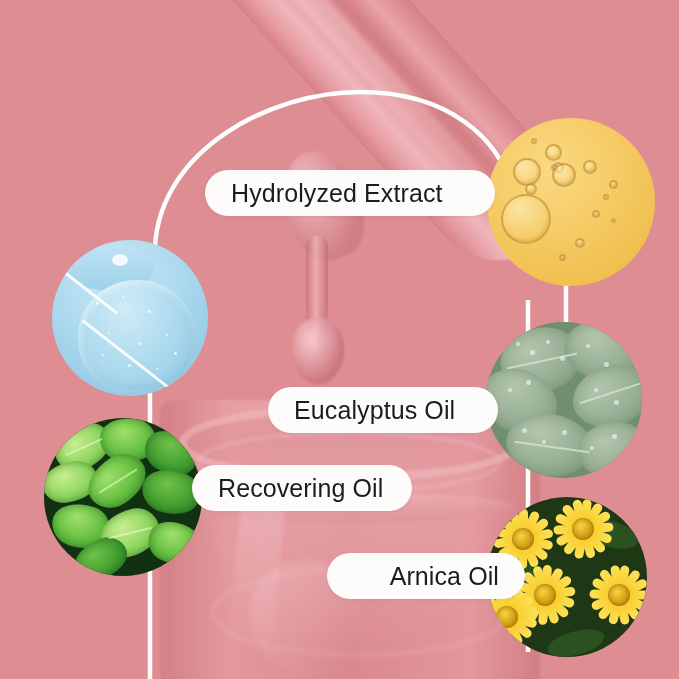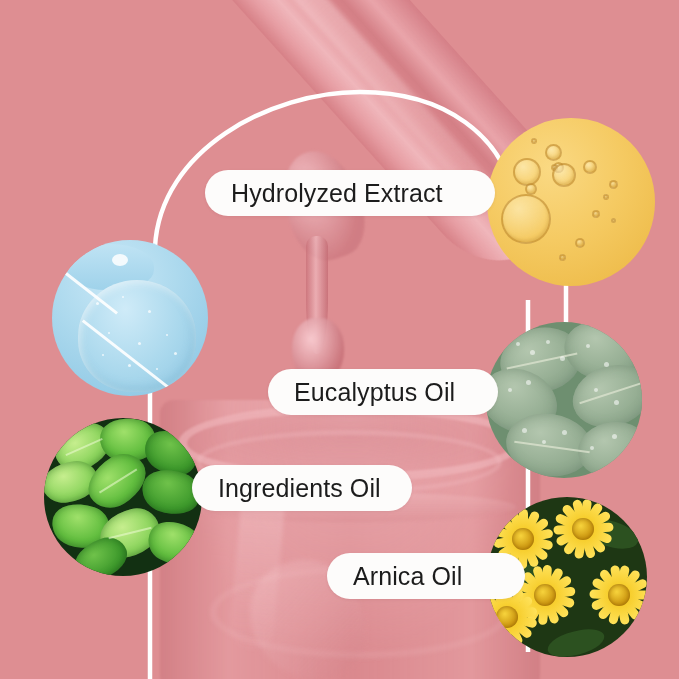--- a/index.html
+++ b/index.html
@@ -288,23 +288,23 @@
   }
   .pill span {
     font-family:"Liberation Sans", sans-serif;
     font-size:25px;
     color:#1C1C1C;
     white-space:nowrap;
     letter-spacing:0.1px;
   }
   .pill--collagen { left:205px; top:170px; width:290px; }
   .pill--stemcell { left:190px; top:270px; width:247px; }
-  .pill--eucalyptus { left:268px; top:369px; width:230px; }
+  .pill--eucalyptus { left:268px; top:387px; width:230px; }
   .pill--peppermint { left:192px; top:465px; width:220px; }
-  .pill--arnica { left:327px; top:553px; width:198px; }
+  .pill--arnica { left:327px; top:553px; width:198px;justify-content:flex-end; }
 </style>
 </head>
 <body>
 
 <div id="infographic">
 
   <div class="bg-layer">
     <div class="pipette"></div>
     <div class="pipette-hilite"></div>
     <div class="pipette-tip"></div>
@@ -503,19 +503,19 @@
     </div>
   </div>
 
   <div class="pill pill--collagen">
     <span>Hydrolyzed Extract</span>
   </div>
   <div class="pill pill--eucalyptus">
     <span>Eucalyptus Oil</span>
   </div>
   <div class="pill pill--peppermint">
-    <span>Ingredients Oil</span>
+    <span>Recovering Oil</span>
   </div>
   <div class="pill pill--arnica">
     <span>Arnica Oil</span>
   </div>
 
 </div>
 
 </body></html>

